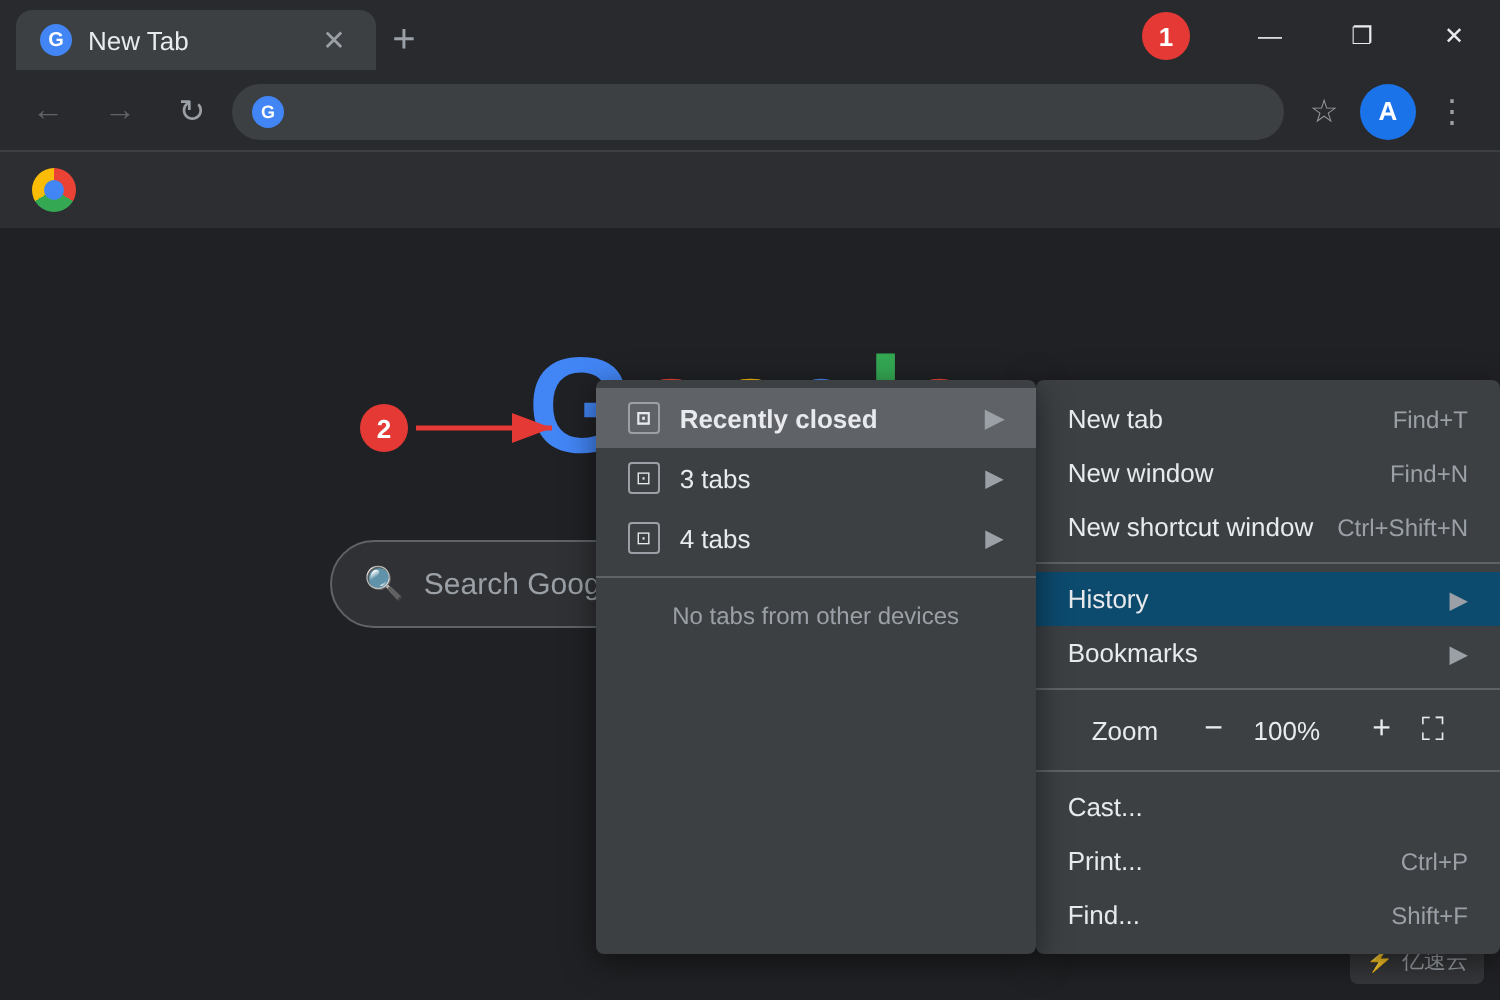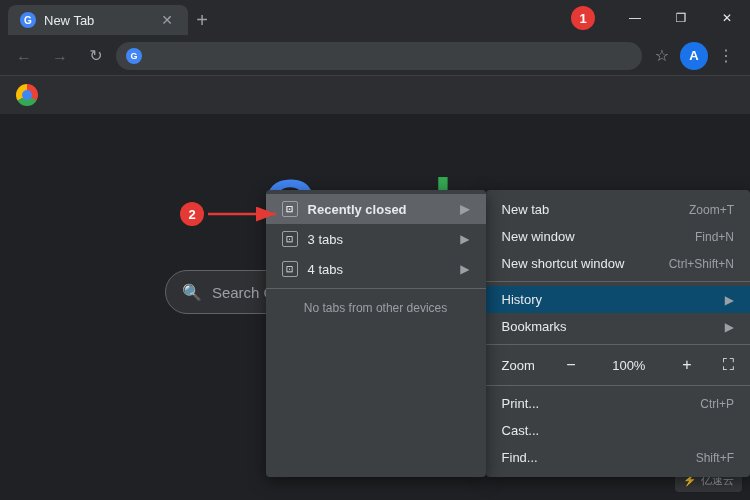--- a/index.html
+++ b/index.html
@@ -271,31 +271,31 @@
     }
     .menu-item.active { background: #0c4a6e; }
     .menu-shortcut { color: #9aa0a6; font-size: 12px; }
     .menu-arrow { color: #9aa0a6; font-size: 12px; }
     .menu-divider {
       height: 1px;
       background: #5f6368;
       margin: 4px 0;
     }
     .zoom-control {
-      display: flex; align-items: center; gap: 24px;
-      padding: 4px 16px;
+      display: flex; align-items: center; gap: 8px;
+      padding: 4px 28px;
     }
     .zoom-label { flex: 1; }
     .zoom-btn {
       width: 24px; height: 24px;
       display: flex; align-items: center; justify-content: center;
       cursor: pointer; border-radius: 3px; font-size: 16px; color: #e8eaed;
     }
     .zoom-value {
-      min-width: 44px; text-align: center; font-size: 13px;
+      min-width: 44px; text-align: left; font-size: 13px;
     }
     .zoom-expand {
       font-size: 16px; cursor: pointer;
     }
 
     
     .history-submenu {
       background: #3c4043;
       border-radius: 4px;
       box-shadow: 0 4px 16px rgba(0,0,0,0.5);
@@ -451,21 +451,21 @@
           </div>
           <span class="menu-arrow">▶</span>
         </div>
         <div class="submenu-divider"></div>
         <div class="submenu-no-items">No tabs from other devices</div>
       </div>
 
       <div class="context-menu">
         <div class="menu-item">
           <span>New tab</span>
-          <span class="menu-shortcut">Zoom+T</span>
+          <span class="menu-shortcut">Find+T</span>
         </div>
         <div class="menu-item">
           <span>New window</span>
           <span class="menu-shortcut">Find+N</span>
         </div>
         <div class="menu-item">
           <span>New shortcut window</span>
           <span class="menu-shortcut">Ctrl+Shift+N</span>
         </div>
         <div class="menu-divider"></div>
@@ -481,27 +481,27 @@
 
         <div class="zoom-control">
           <span class="zoom-label">Zoom</span>
           <div class="zoom-btn">−</div>
           <span class="zoom-value">100%</span>
           <div class="zoom-btn">+</div>
           <div class="zoom-expand">⛶</div>
         </div>
         <div class="menu-divider"></div>
         <div class="menu-item">
+          <span>Cast...</span>
+        </div>
+        <div class="menu-item">
           <span>Print...</span>
           <span class="menu-shortcut">Ctrl+P</span>
         </div>
         <div class="menu-item">
-          <span>Cast...</span>
-        </div>
-        <div class="menu-item">
           <span>Find...</span>
           <span class="menu-shortcut">Shift+F</span>
         </div>
 
       </div>
     </div>
   </div>
 </div>
 
 </body></html>

